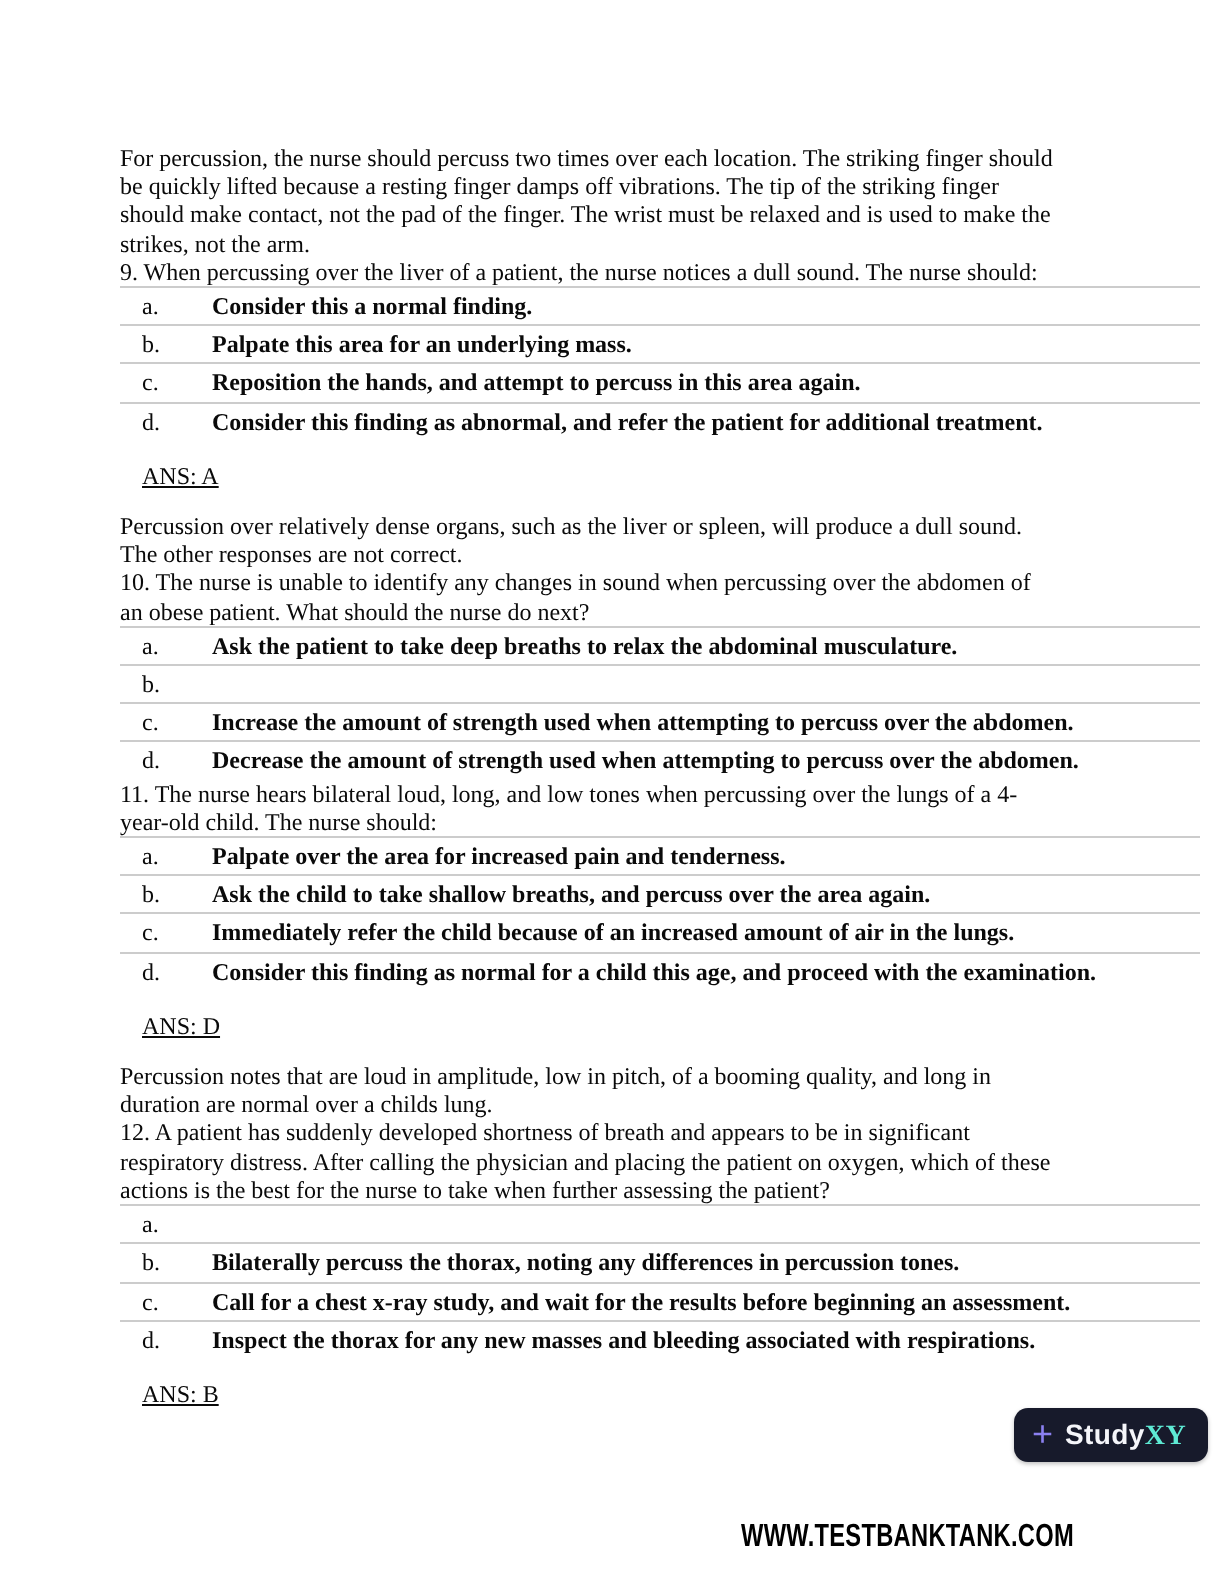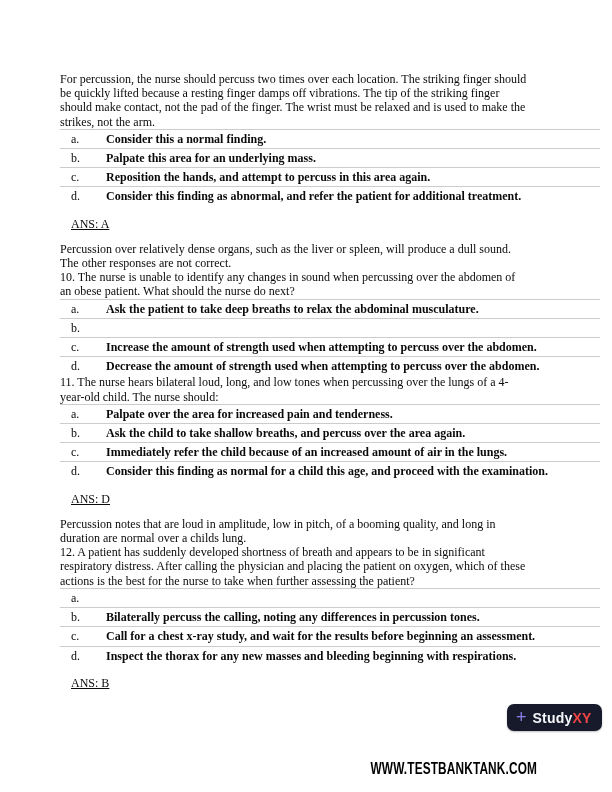--- a/index.html
+++ b/index.html
@@ -62,21 +62,22 @@
   }
   .badge-name {
     font-family:"Liberation Sans", sans-serif;
     font-weight:bold;
     font-size:14px;
     letter-spacing:0.2px;
     color:#f5f6fa;
     white-space:nowrap;
   }
   .badge-suffix {
-    color:#ef4444;
+    color:#5eead4;
+    font-family:Liberation Serif, serif;
   }
   .footer-url {
     position:absolute;
     top:761px;
     right:75px;
     font-family:"Liberation Sans", sans-serif;
     font-weight:bold;
     font-size:16px;
     line-height:16px;
     color:#000000;
@@ -87,20 +88,21 @@
   }
 </style>
 </head>
 <body>
 
 <div class="content">
 
   <p class="para">For percussion, the nurse should percuss two times over each location. The striking finger should be quickly lifted because a resting finger damps off vibrations. The tip of the striking finger should make contact, not the pad of the finger. The wrist must be relaxed and is used to make the strikes, not the arm.</p>
 
   <div class="question-block">
+    <p class="para">9. When percussing over the liver of a patient, the nurse notices a dull sound. The nurse should:</p>
     <div class="options">
       <div class="opt-row">
         <span class="opt-letter">a.</span>
         <span class="opt-text">Consider this a normal finding.</span>
       </div>
       <div class="opt-row">
         <span class="opt-letter">b.</span>
         <span class="opt-text">Palpate this area for an underlying mass.</span>
       </div>
       <div class="opt-row">
@@ -162,29 +164,29 @@
   </div>
 
   <div class="question-block">
     <p class="para">12. A patient has suddenly developed shortness of breath and appears to be in significant respiratory distress. After calling the physician and placing the patient on oxygen, which of these actions is the best for the nurse to take when further assessing the patient?</p>
     <div class="options">
       <div class="opt-row">
         <span class="opt-letter">a.</span>
       </div>
       <div class="opt-row">
         <span class="opt-letter">b.</span>
-        <span class="opt-text">Bilaterally percuss the calling, noting any differences in percussion tones.</span>
+        <span class="opt-text">Bilaterally percuss the thorax, noting any differences in percussion tones.</span>
       </div>
       <div class="opt-row">
         <span class="opt-letter">c.</span>
         <span class="opt-text">Call for a chest x-ray study, and wait for the results before beginning an assessment.</span>
       </div>
       <div class="opt-row">
         <span class="opt-letter">d.</span>
-        <span class="opt-text">Inspect the thorax for any new masses and bleeding beginning with respirations.</span>
+        <span class="opt-text">Inspect the thorax for any new masses and bleeding associated with respirations.</span>
       </div>
     </div>
     <p class="ans">ANS: B</p>
   </div>
 
 </div>
 
 <div class="badge">
   <span class="badge-plus">+</span>
   <span class="badge-name"><span>Study</span><span class="badge-suffix">XY</span></span>

